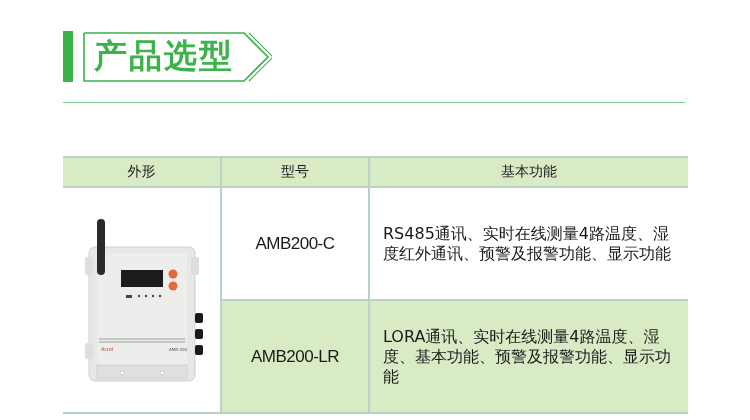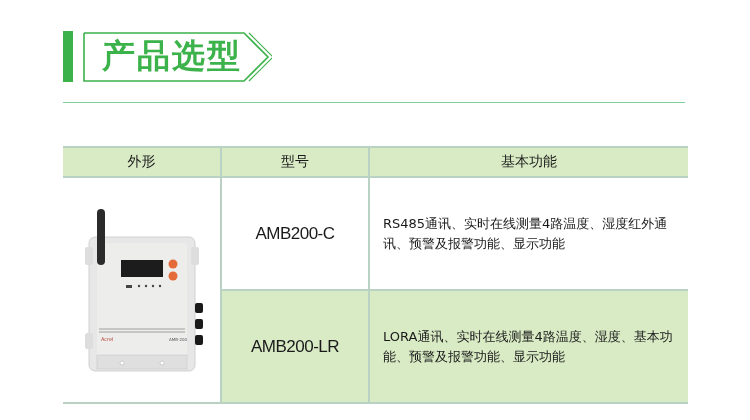--- a/index.html
+++ b/index.html
@@ -1,31 +1,31 @@
 <!DOCTYPE html>
 <html><head>
 <meta charset="utf-8">
 <style>
   html, body { margin:0; padding:0; }
   body { width:750px; height:420px; background:#ffffff; position:relative; overflow:hidden;
          font-family:"DejaVu Sans","Liberation Sans",sans-serif; color:#1a1a1a; }
   .title-bar { position:absolute; left:63px; top:31px; width:10px; height:51px; background:#3cb24a; }
   .title-box { position:absolute; left:82px; top:31px; width:188px; height:51px; }
   .title-box svg { position:absolute; left:0; top:0; }
-  .title-text { position:absolute; left:20px; top:4px; font-size:33px; font-weight:bold; color:#3cb24a;
+  .title-text { position:absolute; left:12px; top:4px; font-size:33px; font-weight:bold; color:#3cb24a;
                 letter-spacing:2px; line-height:42px; white-space:nowrap; }
   .rule { position:absolute; left:63px; top:102px; width:622px; height:1px; background:#7fcf9a; }
-  table.spec { position:absolute; left:63px; top:146px; width:625px; border-collapse:collapse; table-layout:fixed; }
+  table.spec { position:absolute; left:63px; top:156px; width:625px; border-collapse:collapse; table-layout:fixed; }
   table.spec th, table.spec td { border:2px solid #b9d2c4; padding:0; }
   table.spec th { background:#d9ebc5; height:28px; font-size:14px; font-weight:normal; color:#1a1a1a; text-align:center; }
   table.spec tr.r1 td { background:#ffffff; height:111px; }
   table.spec tr.r2 td { background:#d9ebc5; height:111px; }
   table.spec td.img-cell { background:#ffffff !important; }
   td.model { text-align:center; font-size:17px; font-family:"Liberation Sans","DejaVu Sans",sans-serif; letter-spacing:-0.5px; }
-  td.func { font-size:13px; line-height:20px; padding:0 6px 0 13px !important; }
+  td.func { font-size:16px; line-height:20px; padding:0 6px 0 13px !important; }
   .device { position:relative; width:130px; height:175px; margin:0 auto; }
   table.spec tr, table.spec th, table.spec td { border-left-width:2px; }
   table.spec th:first-child, table.spec td:first-child { border-left:none; }
   table.spec th:last-child, table.spec td:last-child { border-right:none;margin-left:43px; }
 </style>
 </head>
 <body>
 
 <div class="title-bar"></div>
 <div class="title-box">

